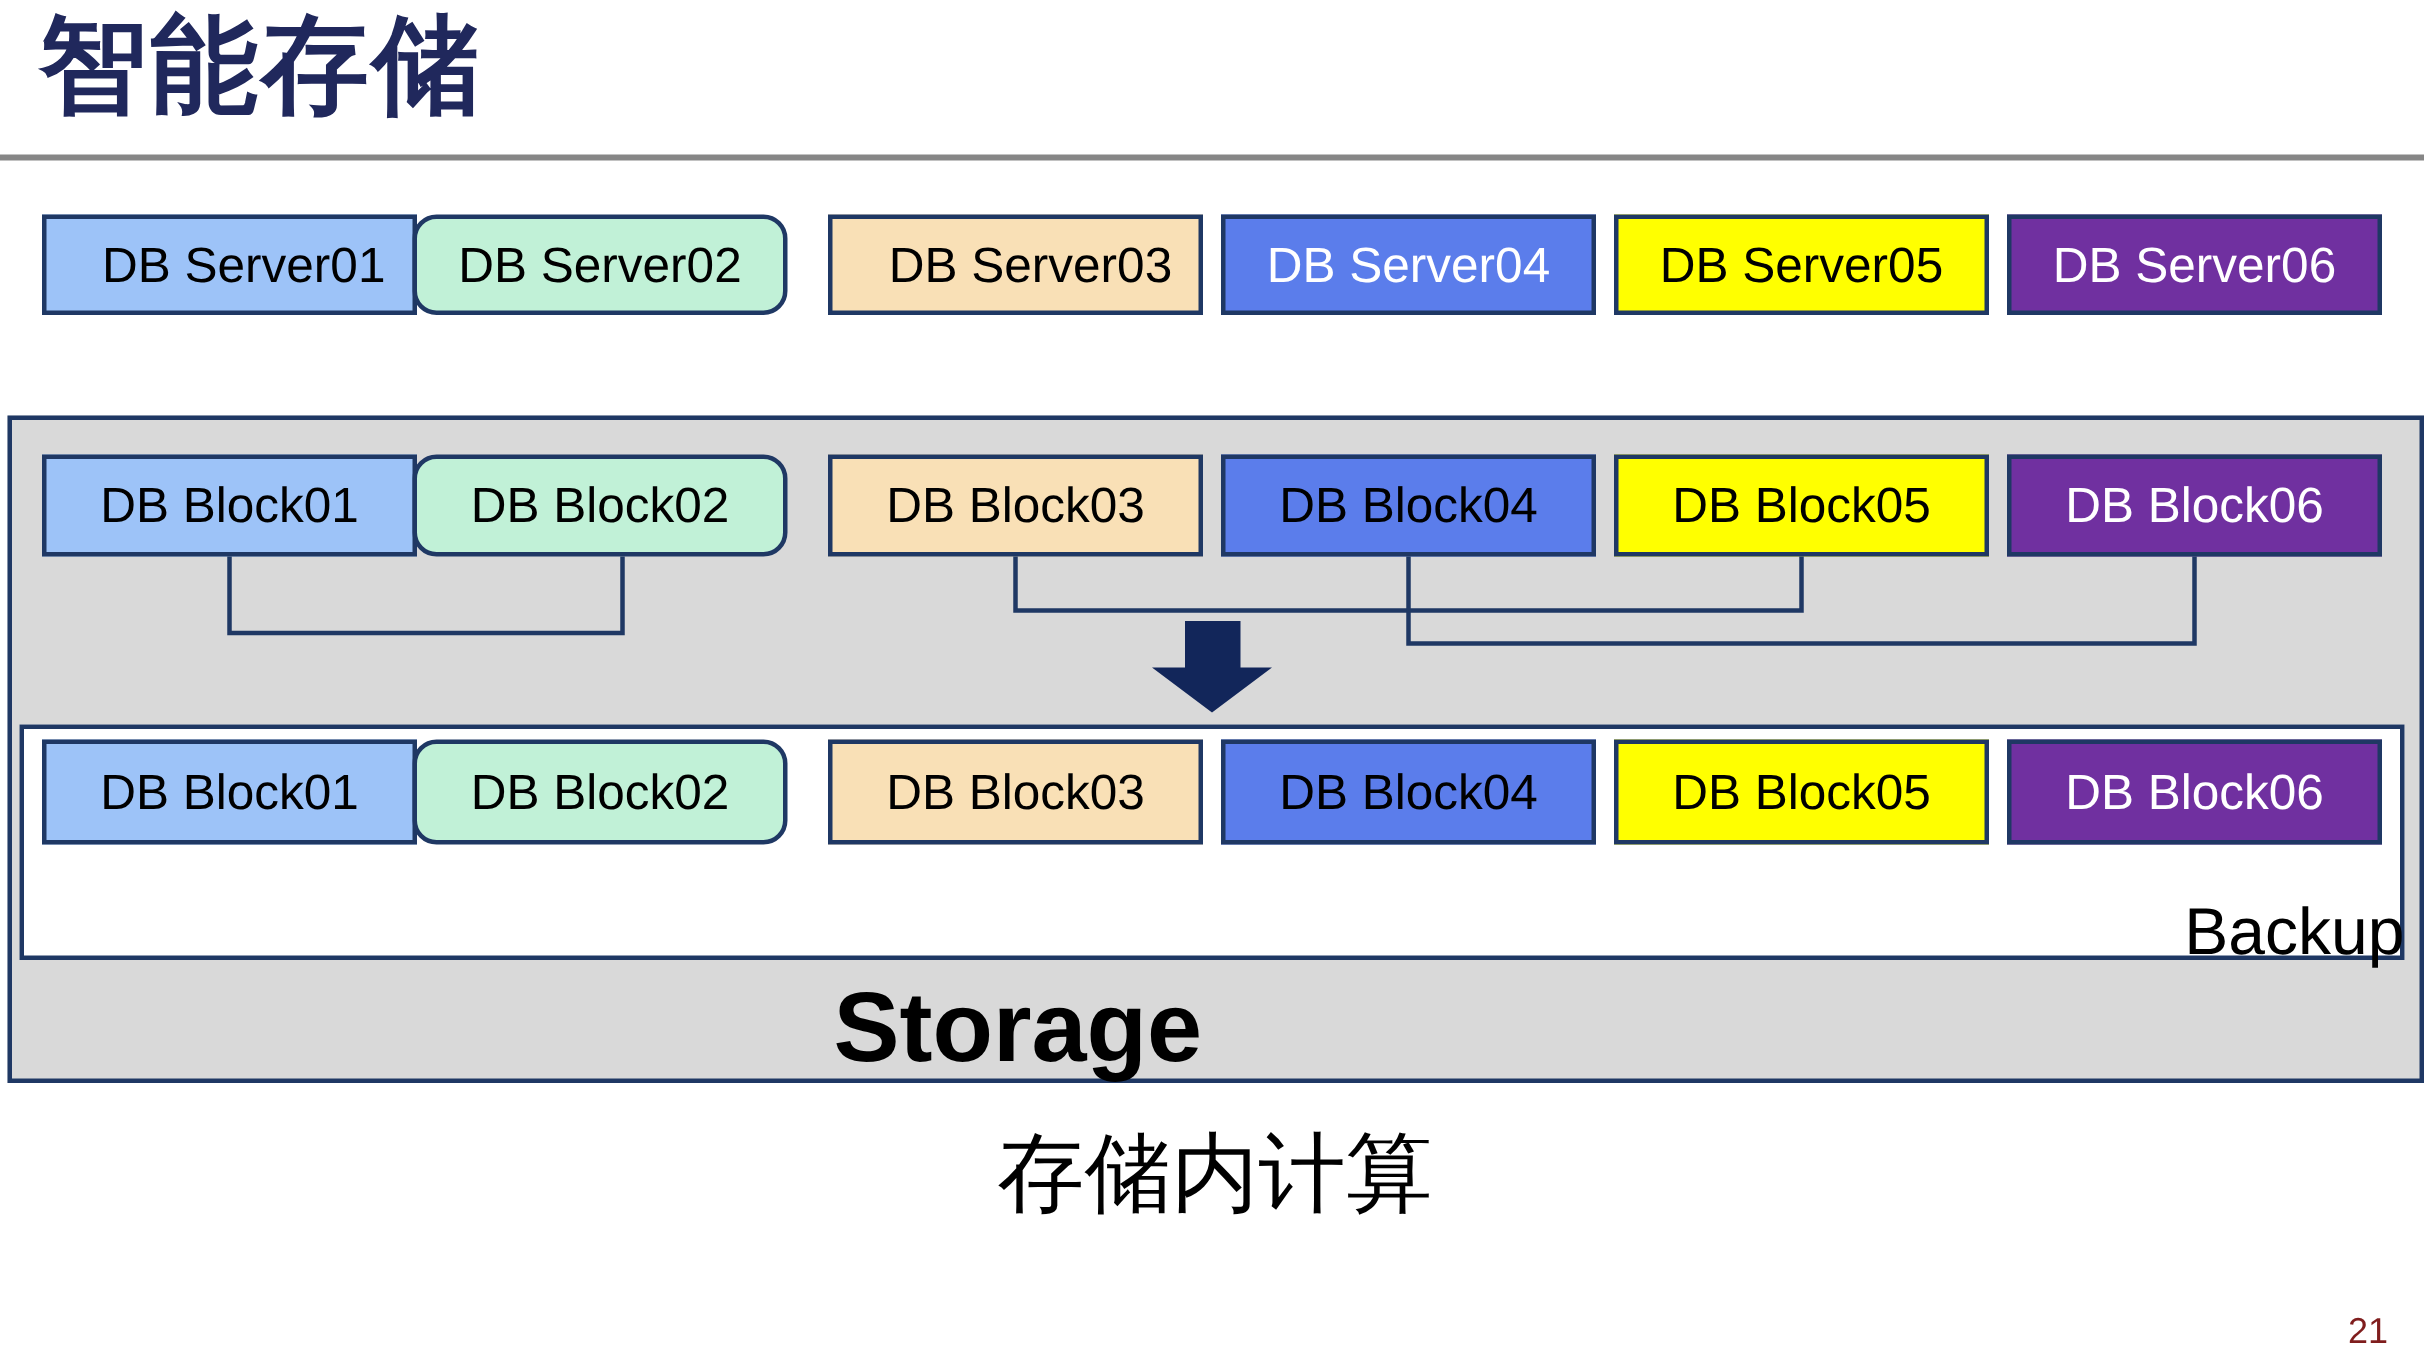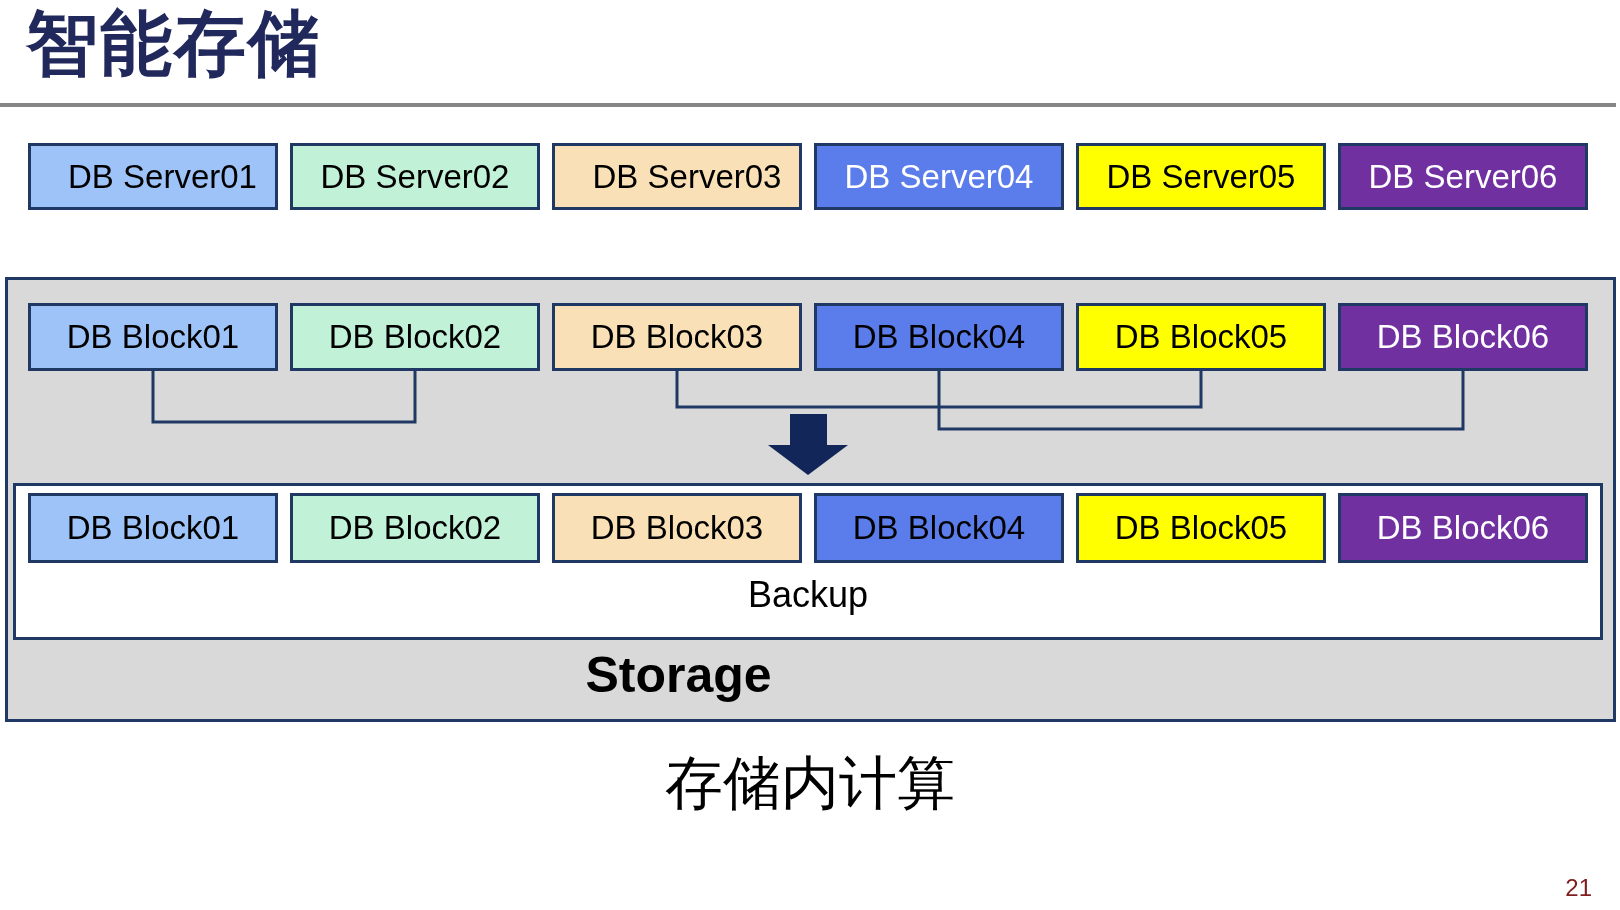--- a/index.html
+++ b/index.html
@@ -13,36 +13,36 @@
   }
   .rule{position:absolute;left:0;top:103px;width:1616px;height:4px;background:#868686;}
   .box{
     position:absolute;box-sizing:border-box;width:250px;
     border:3px solid #1F3864;display:flex;align-items:center;justify-content:center;
     font-size:33px;white-space:nowrap;
   }
   .row-servers .box{top:143px;height:67px;}
   .row-blocks-upper .box{top:303px;height:68px;}
   .row-blocks-lower .box{top:493px;height:70px;}
-  .c1{left:28px;}.c2{left:290px;}.c3{left:552px;}.c4{left:814px;}.c5{left:1076px;}.c6{left:1338px;}
+  .c1{left:28px;}.c2{left:275px;border-radius:16px;}.c3{left:552px;}.c4{left:814px;}.c5{left:1076px;}.c6{left:1338px;}
   .storage-container{
     position:absolute;left:5px;top:277px;width:1611px;height:445px;
     box-sizing:border-box;background:#D9D9D9;border:3px solid #1F3864;
   }
   .backup-box{
     position:absolute;left:13px;top:483px;width:1590px;height:157px;
     box-sizing:border-box;background:#ffffff;border:3px solid #1F3864;
   }
   .backup-label{
-    position:absolute;left:13px;top:574px;width:1590px;text-align:center;
-    font-size:36px;color:#000000;
+    position:absolute;left:13px;top:597px;width:1590px;text-align:right;
+    font-size:44px;color:#000000;
   }
   .storage-label{
     position:absolute;left:5px;top:646px;width:1347px;text-align:center;
-    font-size:50px;font-weight:bold;color:#000000;
+    font-size:66px;font-weight:bold;color:#000000;
   }
   .captions{
     position:absolute;left:0;top:742px;width:1620px;text-align:center;
     font-size:58px;line-height:82px;color:#000000;
   }
   .page-number{
     position:absolute;right:28px;top:874px;font-size:24px;color:#7f1d1d;
   }
   .overlay{position:absolute;left:0;top:0;pointer-events:none;}
 </style>

